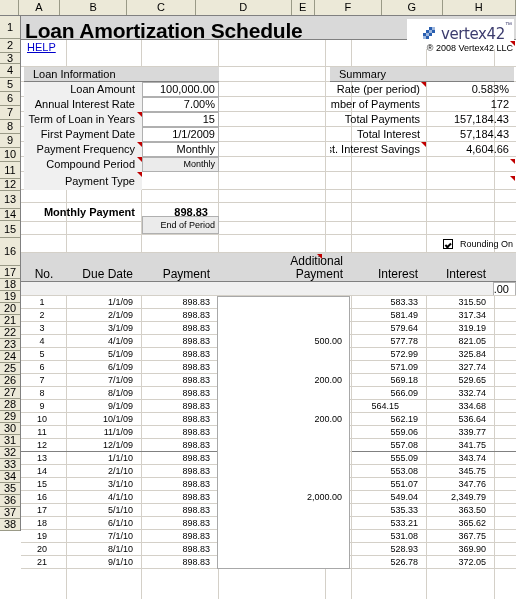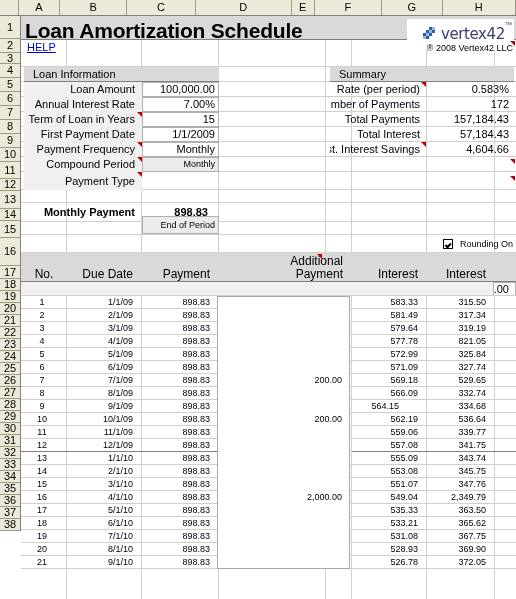--- a/index.html
+++ b/index.html
@@ -385,20 +385,21 @@
       <div class="cell r small" style="left: 474px; top: 293px; width: 78px; height: 13px;">99,367.16</div>
       <div class="cell c small" style="left: 4px; top: 306px; width: 34px; height: 13px;">3</div>
       <div class="cell r small" style="left: 46px; top: 306px; width: 69px; height: 13px;">3/1/09</div>
       <div class="cell r small" style="left: 121px; top: 306px; width: 71px; height: 13px;">898.83</div>
       <div class="cell r small" style="left: 331px; top: 306px; width: 69px; height: 13px;">579.64</div>
       <div class="cell r small" style="left: 406px; top: 306px; width: 62px; height: 13px;">319.19</div>
       <div class="cell r small" style="left: 474px; top: 306px; width: 78px; height: 13px;">99,047.97</div>
       <div class="cell c small" style="left: 4px; top: 319px; width: 34px; height: 13px;">4</div>
       <div class="cell r small" style="left: 46px; top: 319px; width: 69px; height: 13px;">4/1/09</div>
       <div class="cell r small" style="left: 121px; top: 319px; width: 71px; height: 13px;">898.83</div>
+      <div class="cell r small" style="left: 198px; top: 319px; width: 126px; height: 13px; z-index: 3;">500.00</div>
       <div class="cell r small" style="left: 331px; top: 319px; width: 69px; height: 13px;">577.78</div>
       <div class="cell r small" style="left: 406px; top: 319px; width: 62px; height: 13px;">821.05</div>
       <div class="cell r small" style="left: 474px; top: 319px; width: 78px; height: 13px;">98,226.92</div>
       <div class="cell c small" style="left: 4px; top: 332px; width: 34px; height: 13px;">5</div>
       <div class="cell r small" style="left: 46px; top: 332px; width: 69px; height: 13px;">5/1/09</div>
       <div class="cell r small" style="left: 121px; top: 332px; width: 71px; height: 13px;">898.83</div>
       <div class="cell r small" style="left: 331px; top: 332px; width: 69px; height: 13px;">572.99</div>
       <div class="cell r small" style="left: 406px; top: 332px; width: 62px; height: 13px;">325.84</div>
       <div class="cell r small" style="left: 474px; top: 332px; width: 78px; height: 13px;">97,901.08</div>
       <div class="cell c small" style="left: 4px; top: 345px; width: 34px; height: 13px;">6</div>

